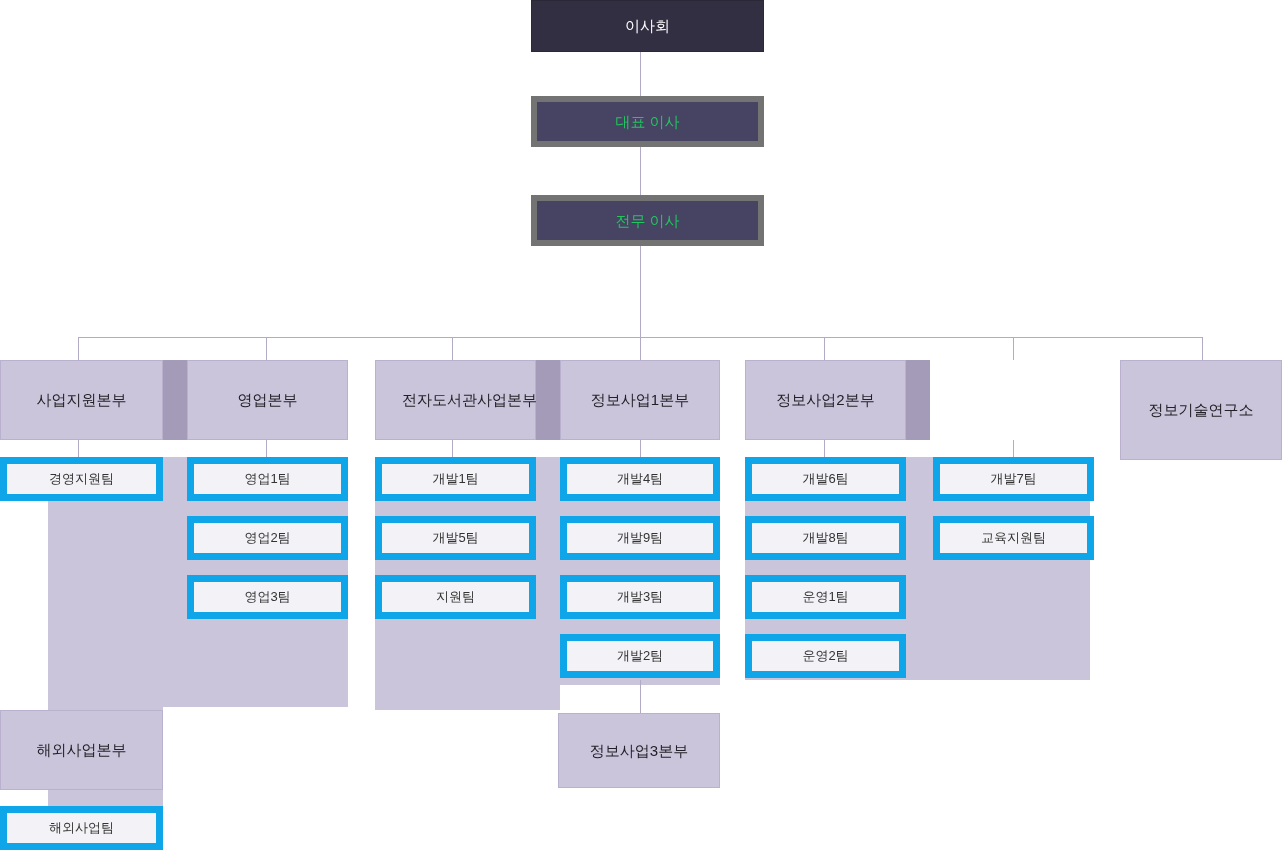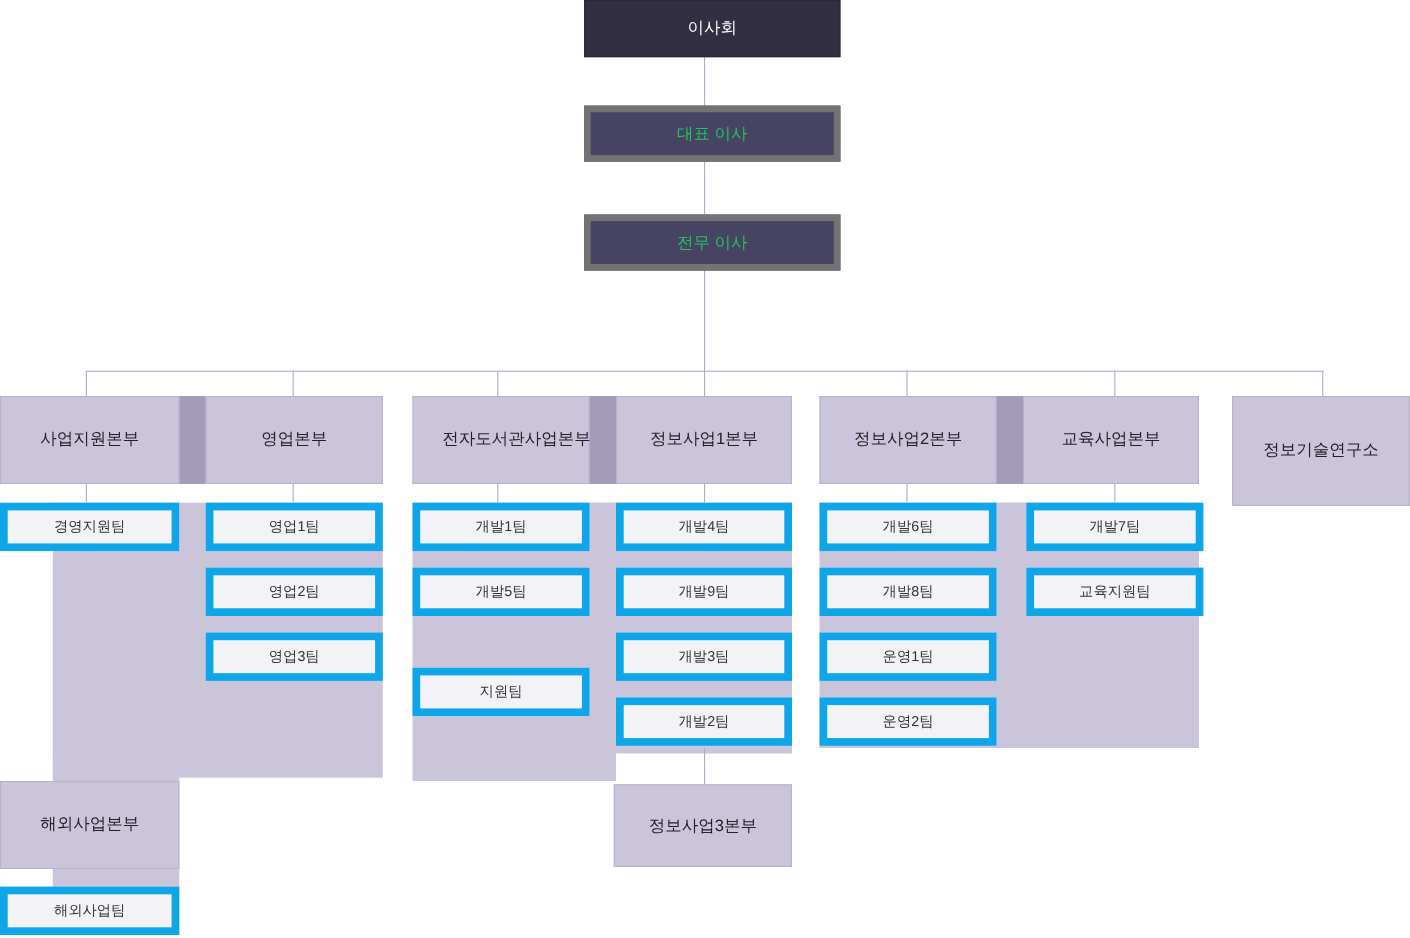--- a/index.html
+++ b/index.html
@@ -144,23 +144,20 @@
   </div>
   <div class="node division division-split" style="left:536px; top:360px; width:24px; height:80px;"></div>
   <div class="node division" style="left:560px; top:360px; width:160px; height:80px;">
     <span>정보사업1본부</span>
   </div>
 
   <div class="node division" style="left:745px; top:360px; width:161px; height:80px;">
     <span>정보사업2본부</span>
   </div>
   <div class="node division division-split" style="left:906px; top:360px; width:24px; height:80px;"></div>
-  <div class="node division" style="left:930px; top:360px; width:160px; height:80px;">
-    <span>교육사업본부</span>
-  </div>
 
   <div class="node division" style="left:1120px; top:360px; width:162px; height:100px;">
     <span>정보기술연구소</span>
   </div>
 
   <div class="node team" style="left:0px; top:457px; width:163px; height:44px;">
     <span>경영지원팀</span>
   </div>
 
   <div class="node team" style="left:187px; top:457px; width:161px; height:44px;">
@@ -172,21 +169,21 @@
   <div class="node team" style="left:187px; top:575px; width:161px; height:44px;">
     <span>영업3팀</span>
   </div>
 
   <div class="node team" style="left:375px; top:457px; width:161px; height:44px;">
     <span>개발1팀</span>
   </div>
   <div class="node team" style="left:375px; top:516px; width:161px; height:44px;">
     <span>개발5팀</span>
   </div>
-  <div class="node team" style="left:375px; top:575px; width:161px; height:44px;margin-top:32px;">
+  <div class="node team" style="left:375px; top:575px; width:161px; height:44px;">
     <span>지원팀</span>
   </div>
 
   <div class="node team" style="left:560px; top:457px; width:160px; height:44px;">
     <span>개발4팀</span>
   </div>
   <div class="node team" style="left:560px; top:516px; width:160px; height:44px;">
     <span>개발9팀</span>
   </div>
   <div class="node team" style="left:560px; top:575px; width:160px; height:44px;">

